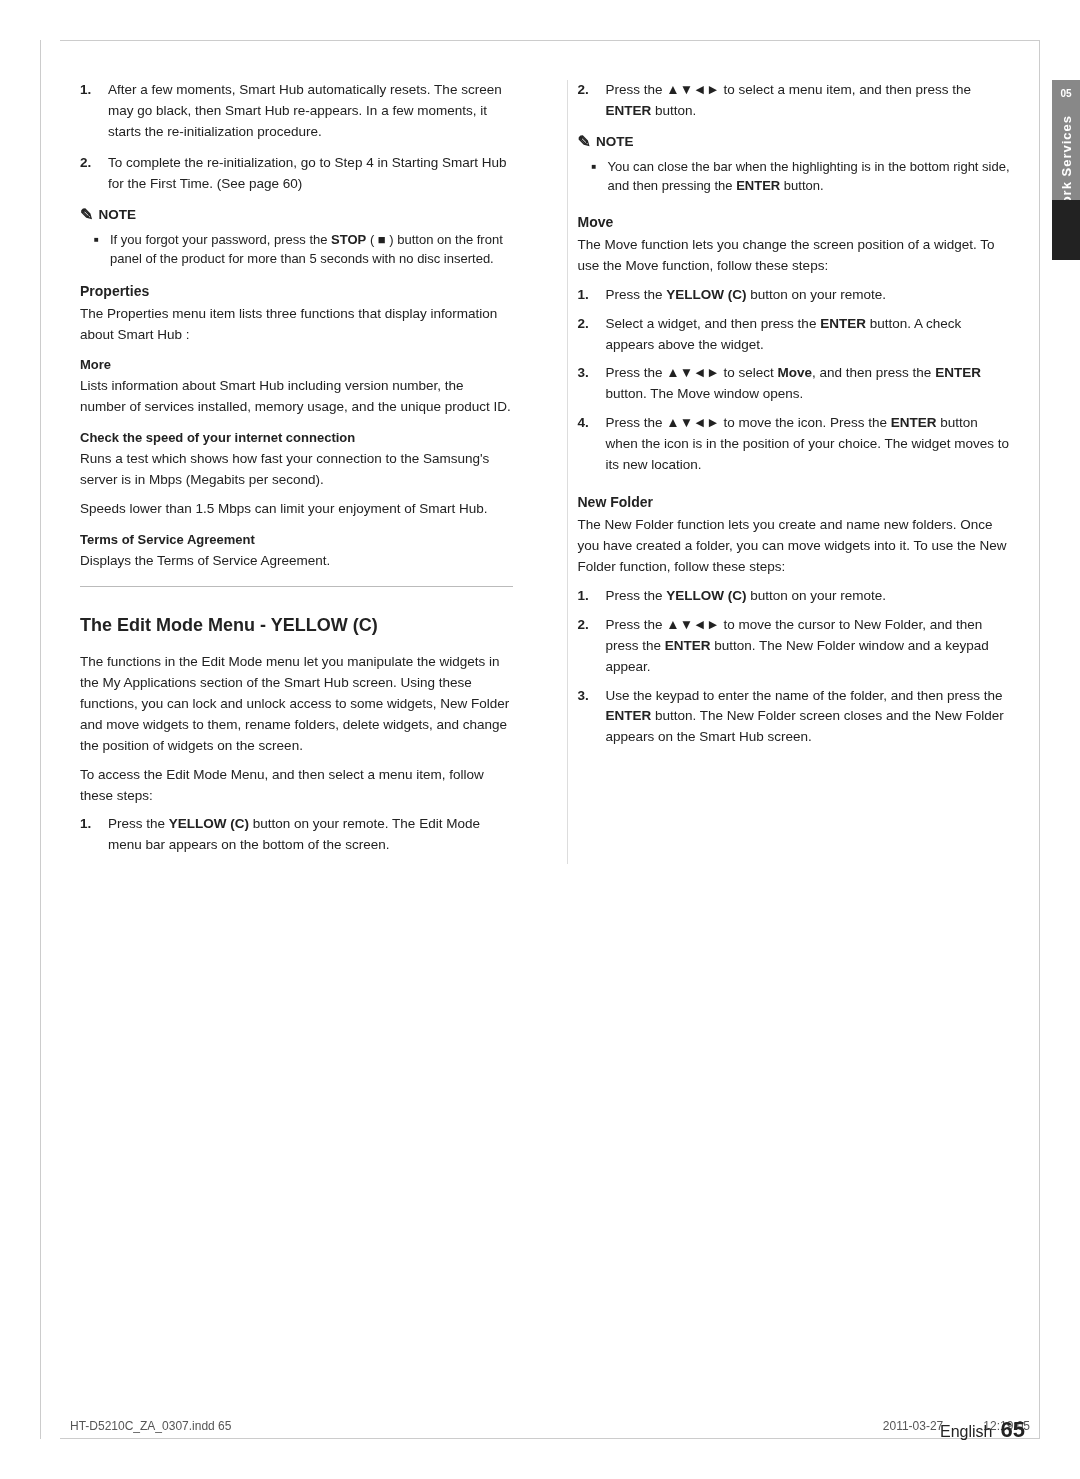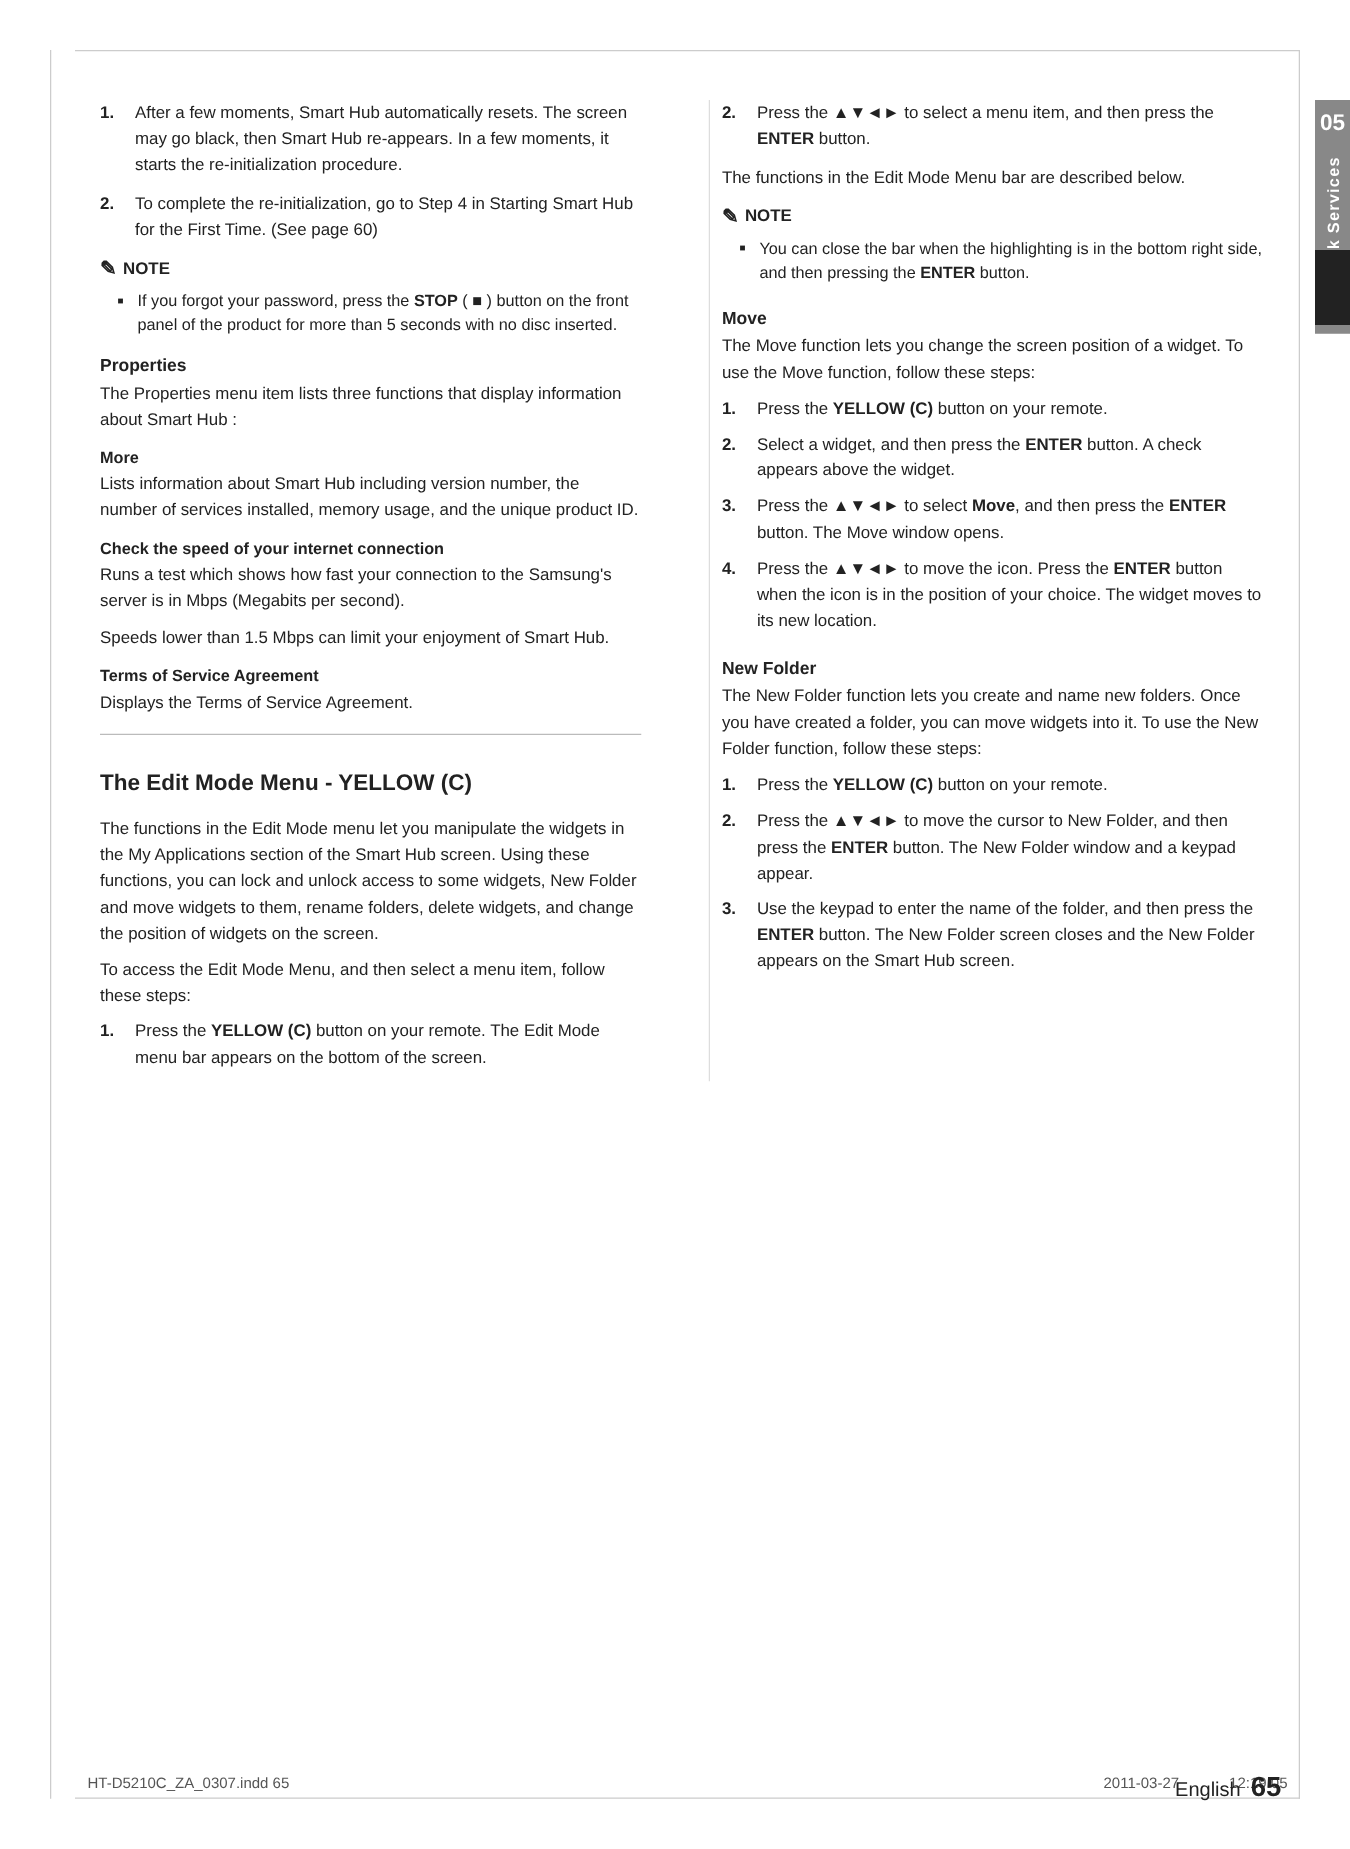--- a/index.html
+++ b/index.html
@@ -36,21 +36,21 @@
     .side-tab-text {
       writing-mode: vertical-rl;
       transform: rotate(180deg);
       font-size: 13px;
       color: #fff;
       font-weight: bold;
       letter-spacing: 1px;
       padding: 10px 0;
     }
     .side-tab-number {
-      font-size: 18px;
+      font-size: 10px;
       color: #fff;
       font-weight: bold;
       margin-bottom: 6px;
     }
     .side-tab-black {
       background: #222;
       width: 28px;
       height: 60px;
       position: absolute;
       right: 0;
@@ -296,21 +296,20 @@
       </ol>
 
     </div>
 
     <div class="col-right">
 
       <ol style="margin-bottom:10px;">
         <li value="2" style="counter-reset: ol-counter 1;">Press the <strong>▲▼◄►</strong> to select a menu item, and then press the <strong>ENTER</strong> button.</li>
       </ol>
 
-      <p>The functions in the Edit Mode Menu bar are described below.</p>
 
       <div class="note-box">
         <div class="note-title">
           <span class="note-icon">✎</span>
           <span>NOTE</span>
         </div>
         <ul class="note-list">
           <li>You can close the bar when the highlighting is in the bottom right side, and then pressing the <strong>ENTER</strong> button.</li>
         </ul>
       </div>

